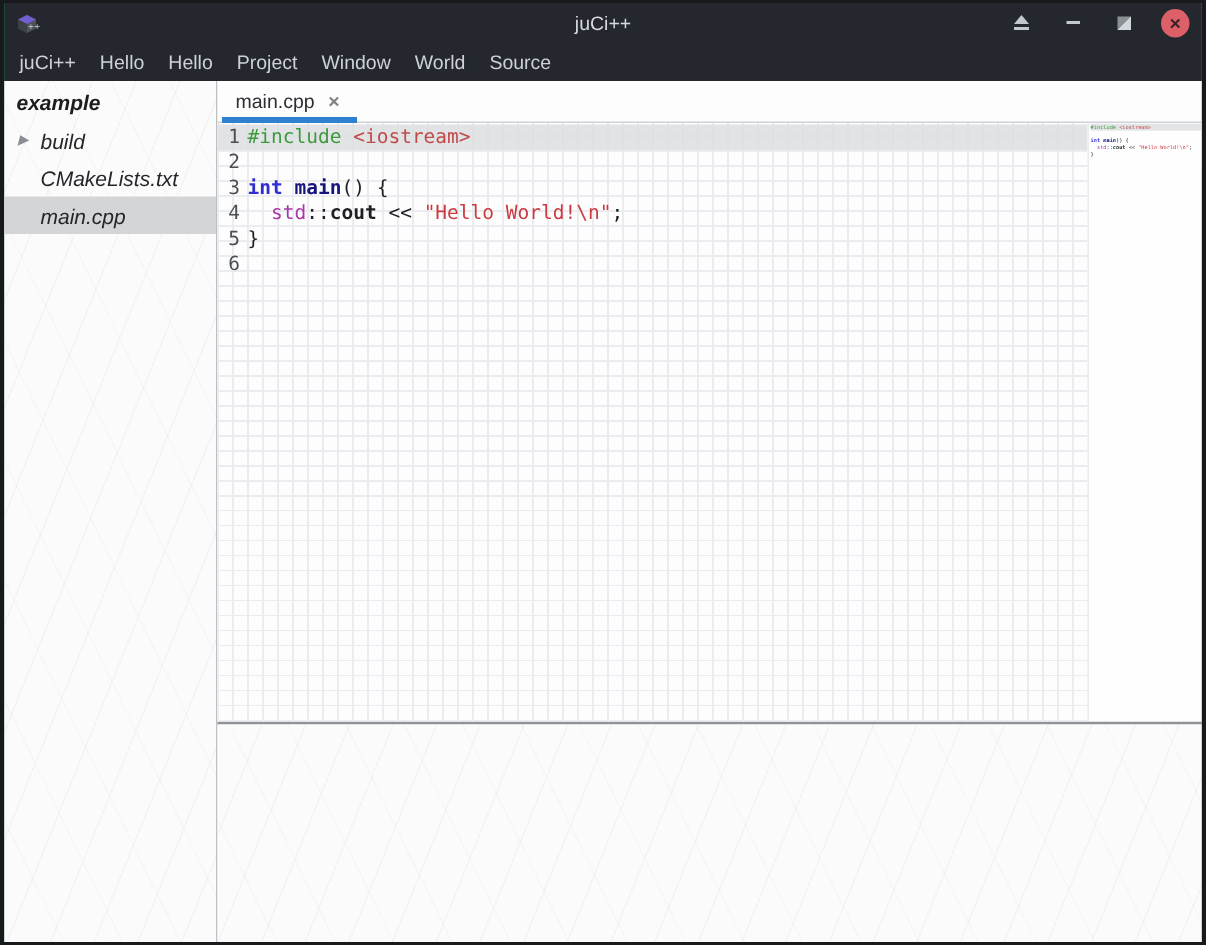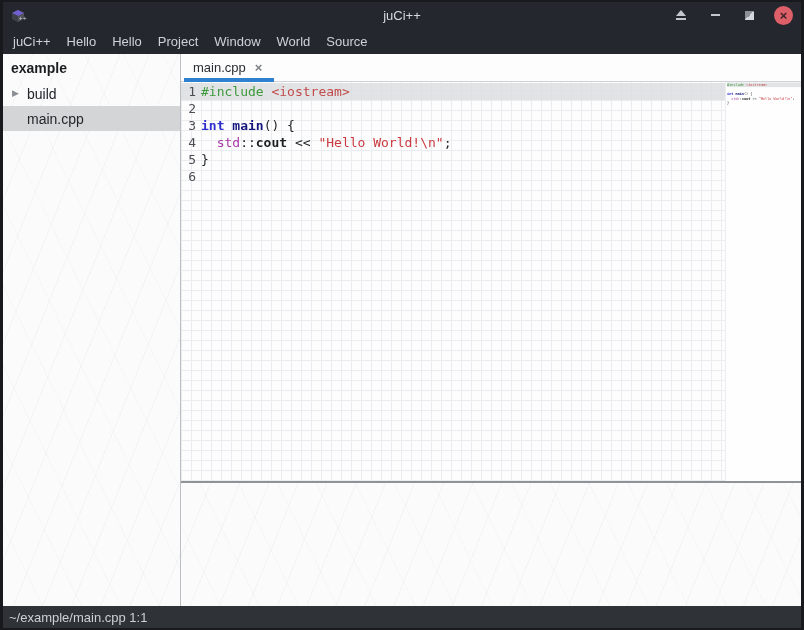--- a/index.html
+++ b/index.html
@@ -31,21 +31,21 @@
     padding-left:2px; flex:0 0 auto; }
   .menu-item { color:#ced2d6; font-size:13px; padding:5px 8px; }
 
   
   .content { flex:1 1 auto; display:flex; min-height:0; background:#fff; }
 
   .texture { background-color:#fbfbfc; background-image:
     repeating-linear-gradient(112deg, rgba(90,110,125,0.05) 0 1px, transparent 1px 27px),
     repeating-linear-gradient(64deg, rgba(90,110,125,0.035) 0 1px, transparent 1px 35px); }
 
-  .sidebar { width:178px; flex:0 0 auto; border-right:1px solid #bcbfc3; overflow:hidden; }
+  .sidebar { width:142px; flex:0 0 auto; border-right:1px solid #bcbfc3; overflow:hidden;font-style:italic; }
   .tree-root { font-size:14px; font-weight:bold; color:#1b1d1f; padding:6px 8px 5px 8px; }
   .tree-row { position:relative; height:25px; display:flex; align-items:center;
     padding-left:24px; font-size:14px; color:#24262a; }
   .tree-row.selected { background:#d4d5d7; }
   .expander { position:absolute; left:9px; top:7px; font-size:9px; color:#8a8d91; }
 
   .main { flex:1 1 auto; display:flex; flex-direction:column; min-width:0; }
 
   
   .tabbar { height:28px; background:#fdfdfe; border-bottom:1px solid #cfd2d6;
@@ -136,20 +136,23 @@
 
   <div class="content">
 
     <div class="sidebar texture">
       <div class="tree-root">example</div>
       <div id="tree">
           <div class="tree-row">
             <span class="expander">▶</span>
             <span>build</span>
           </div>
+          <div class="tree-row">
+            <span>CMakeLists.txt</span>
+          </div>
           <div class="tree-row selected">
             <span>main.cpp</span>
           </div>
         </div>
     </div>
 
     <div class="main">
       <div class="tabbar">
         <div class="tab">
           <span class="tab-label">main.cpp</span>
@@ -177,16 +180,13 @@
               <div class="code-line"></div>
             </div>
         </div>
       </div>
 
       <div class="splitter"></div>
       <div class="bottom-panel texture"></div>
     </div>
   </div>
 
-  <div class="statusbar">
-    <span class="status-text">~/example/main.cpp 1:1</span>
-  </div>
 </div>
 
 </body></html>

